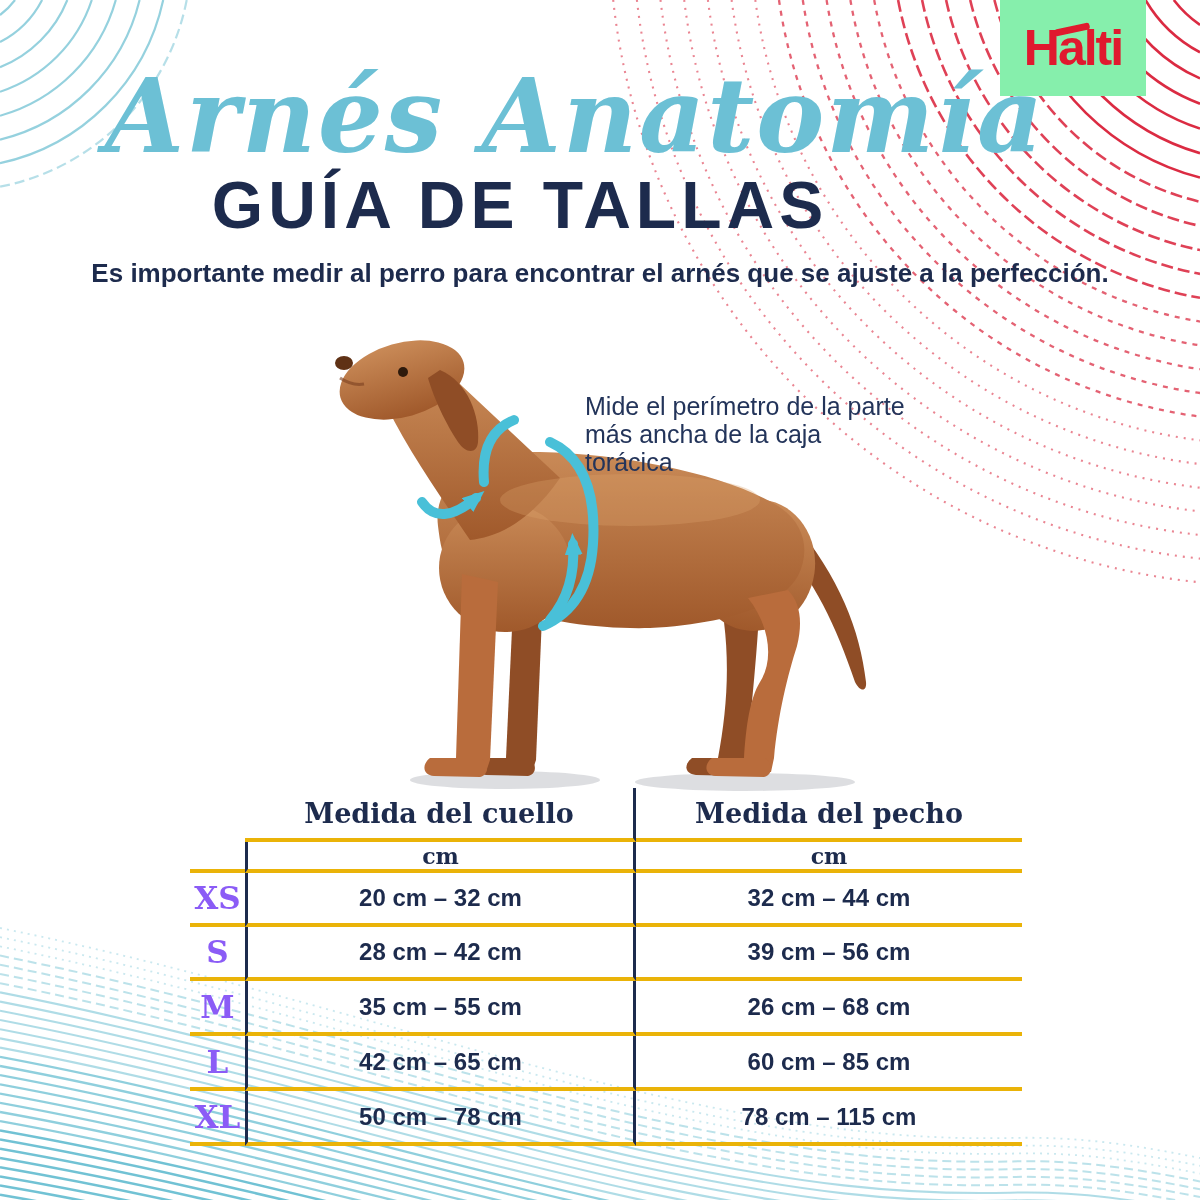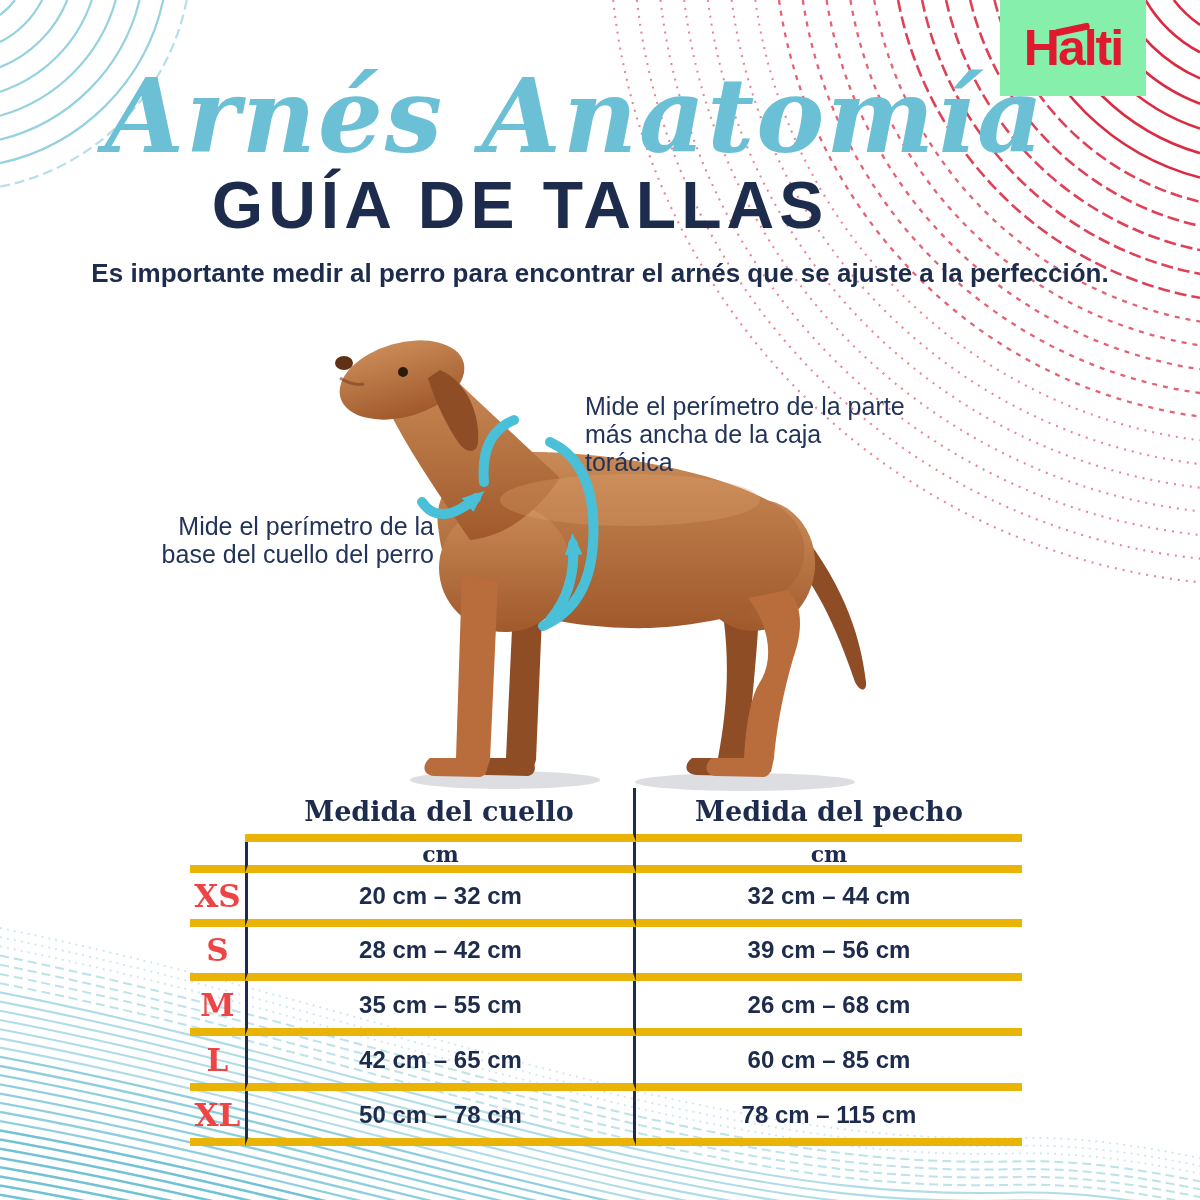--- a/index.html
+++ b/index.html
@@ -26,26 +26,26 @@
       font-size:26px;line-height:34px;color:#1d2b4d;}
 
   .note{font-size:25px;line-height:28px;font-weight:500;color:#23345a;z-index:2;}
   .note-chest{left:585px;top:392px;width:330px;text-align:left;}
   .note-neck{left:146px;top:512px;width:288px;text-align:right;}
 
   #size-table{left:190px;top:788px;width:832px;display:grid;z-index:2;
       grid-template-columns:55px 391px 386px;
       grid-template-rows:54px 31px 54px 54px 55px 55px 55px;}
   .cell{display:flex;align-items:center;justify-content:center;box-sizing:border-box;}
-  .bb{border-bottom:8px solid #eab308;}
+  .bb{border-bottom:4px solid #eab308;}
   .bl{border-left:3px solid #1d2b4d;}
   .br{border-right:3px solid #1d2b4d;}
   .th{font-family:"DejaVu Serif",serif;font-weight:bold;font-size:27px;color:#1d2b4d;}
   .cm{font-family:"DejaVu Serif",serif;font-weight:bold;font-size:22px;color:#1d2b4d;}
-  .sz{font-family:"DejaVu Serif",serif;font-weight:bold;font-size:31px;color:#ef4444;}
+  .sz{font-family:"DejaVu Serif",serif;font-weight:bold;font-size:31px;color:#8b5cf6;}
   .val{font-family:"Liberation Sans",sans-serif;font-weight:bold;font-size:24px;color:#1d2b4d;}
 </style>
 </head>
 <body>
 
 <div id="canvas">
 
   <svg id="bg-waves" width="1200" height="1200" viewBox="0 0 1200 1200">
     <g id="topleft-fan">
         <path d="M 15.0 0 A 75 75 0 0 1 0 15.0" stroke="#7ac5d6" stroke-width="2.2" fill="none" opacity="0.8"></path>
@@ -263,24 +263,20 @@
         <path d="M250 112 Q298 134 293 214 Q289 276 243 296"></path>
         <path d="M250 290 Q276 260 273 214" marker-end="url(#ah)"></path>
       </g>
     </g>
   </svg>
 
   <div class="abs note note-chest">
     <div>Mide el perímetro de la parte</div>
     <div>más ancha de la caja torácica</div>
   </div>
-  <div class="abs note note-neck">
-    <div>Mide el perímetro de la</div>
-    <div>base del cuello del perro</div>
-  </div>
 
   <div class="abs" id="size-table">
       <div class="cell "></div>
       <div class="cell th bb br">Medida del cuello</div>
       <div class="cell th bb">Medida del pecho</div>
       <div class="cell bb"></div>
       <div class="cell cm bb bl br">cm</div>
       <div class="cell cm bb">cm</div>
       <div class="cell sz bb">XS</div>
       <div class="cell val bb bl br">20 cm – 32 cm</div>

